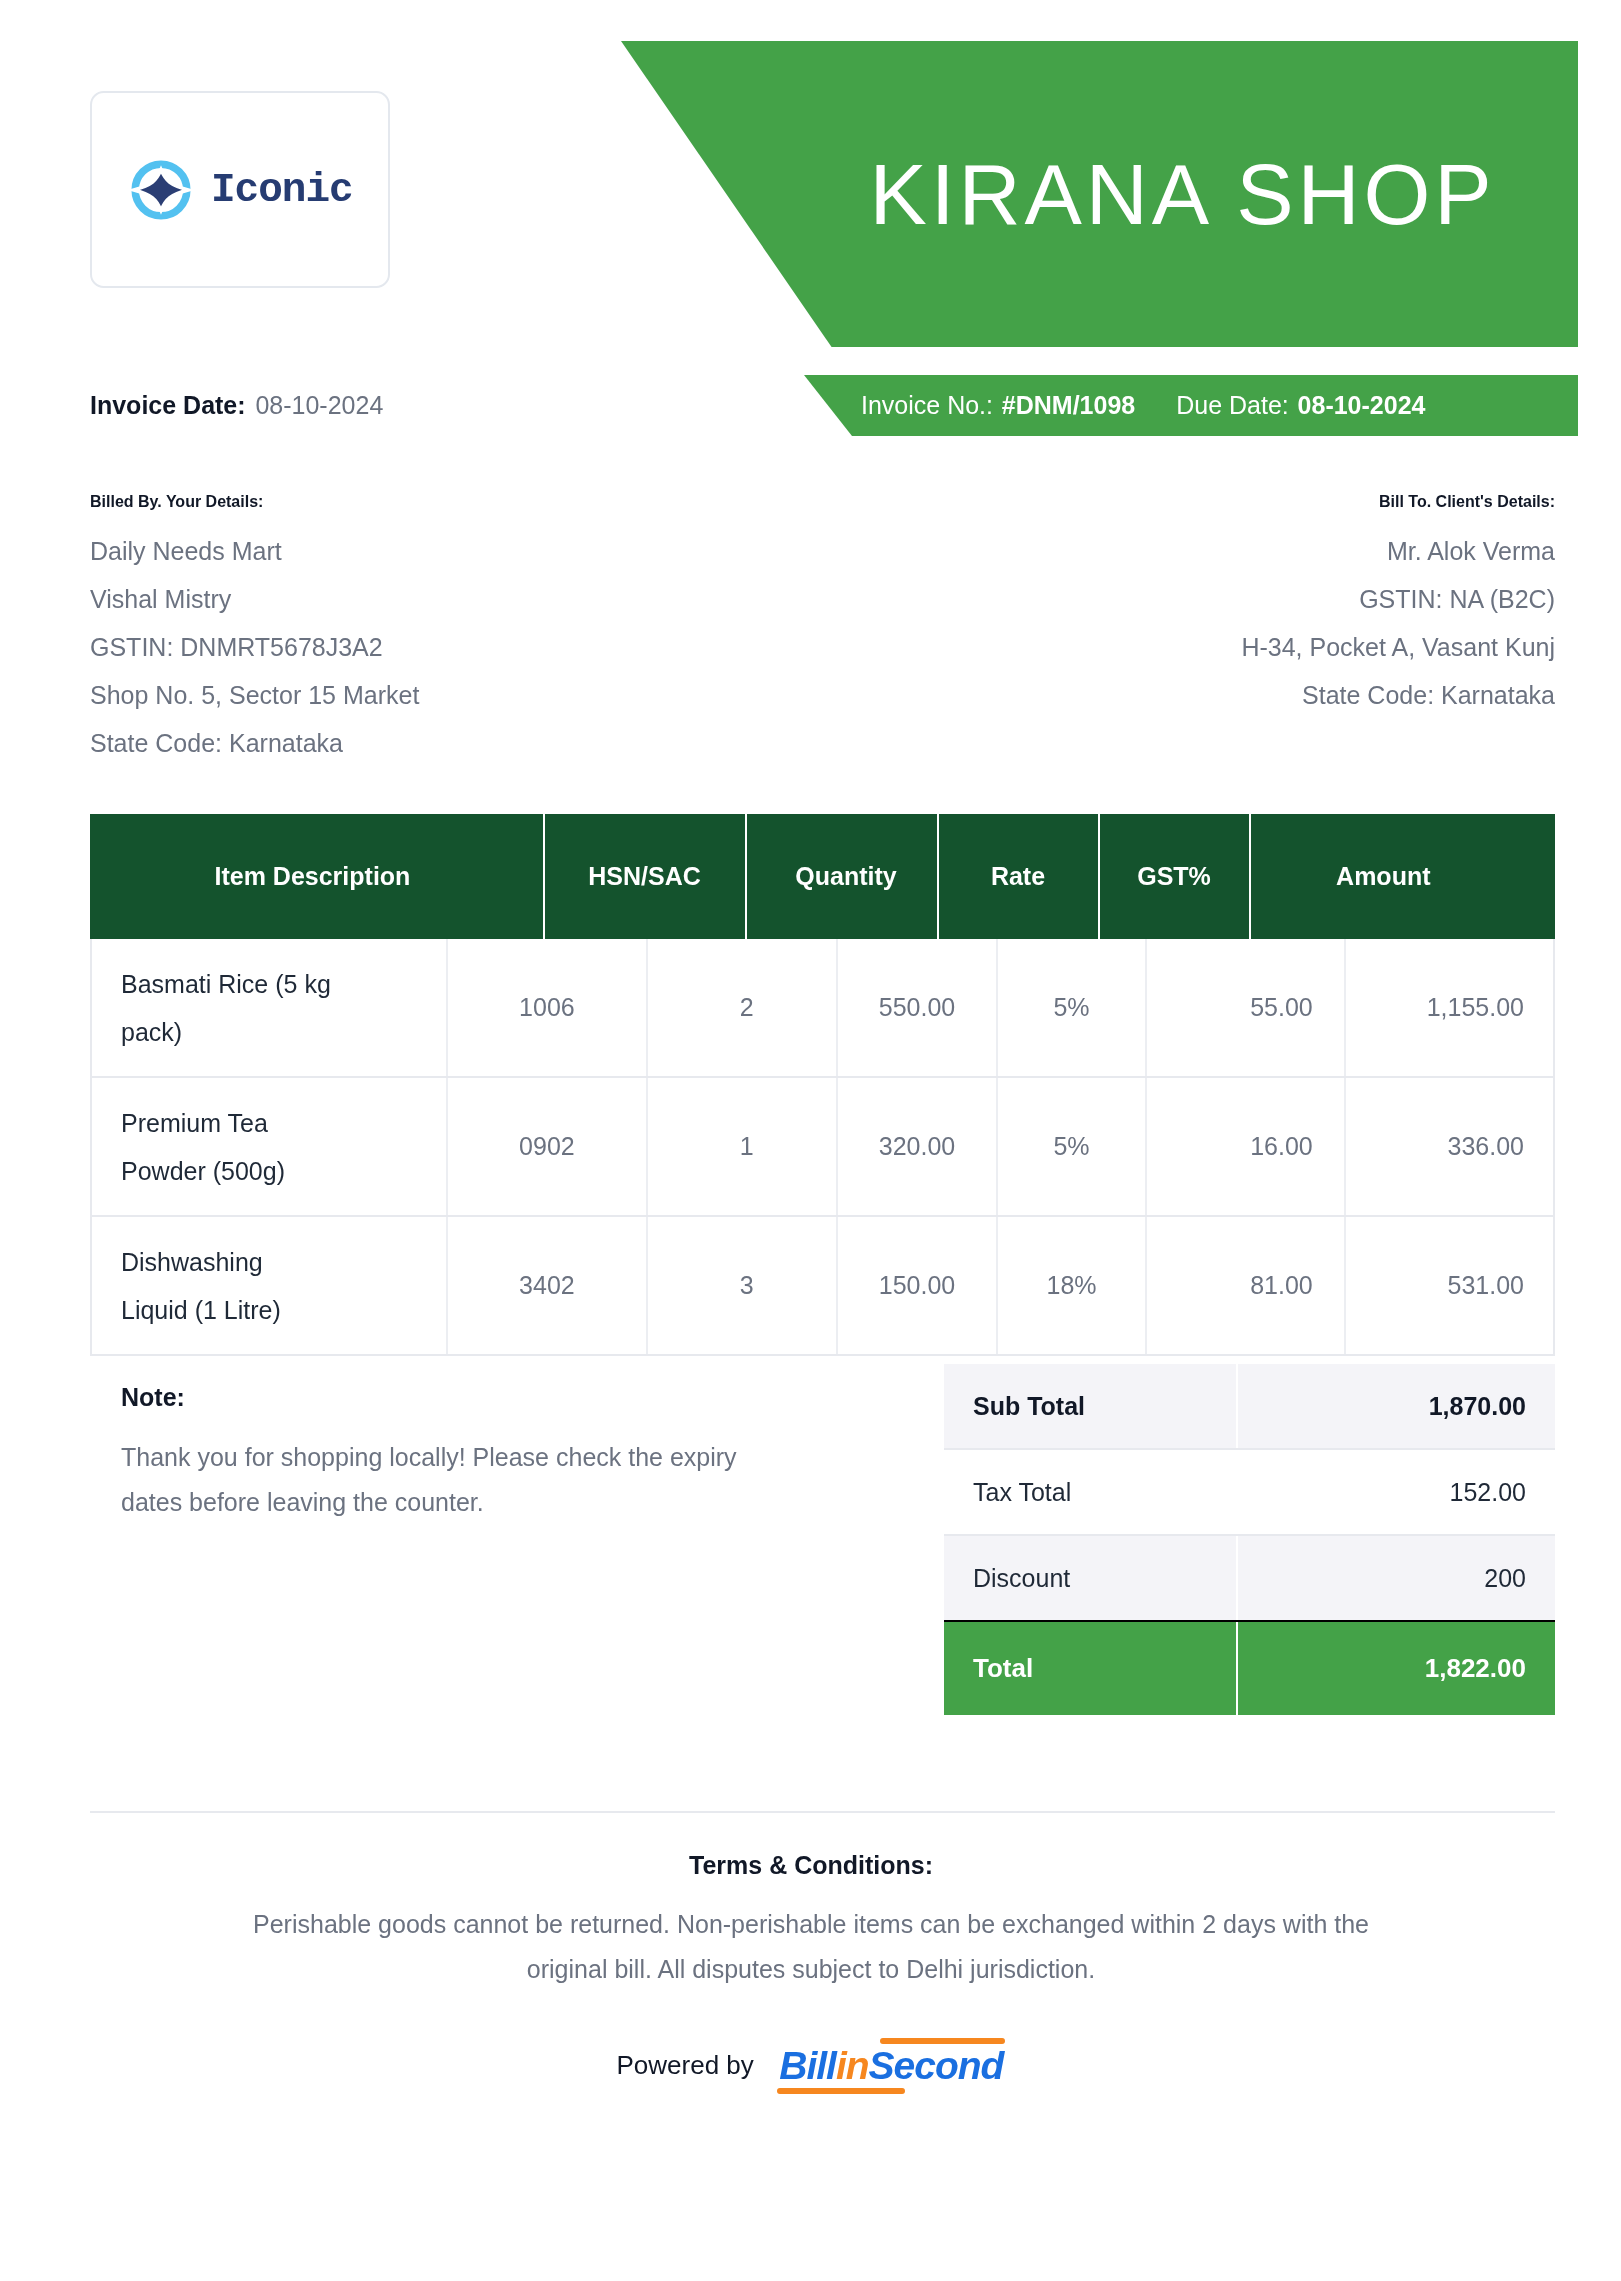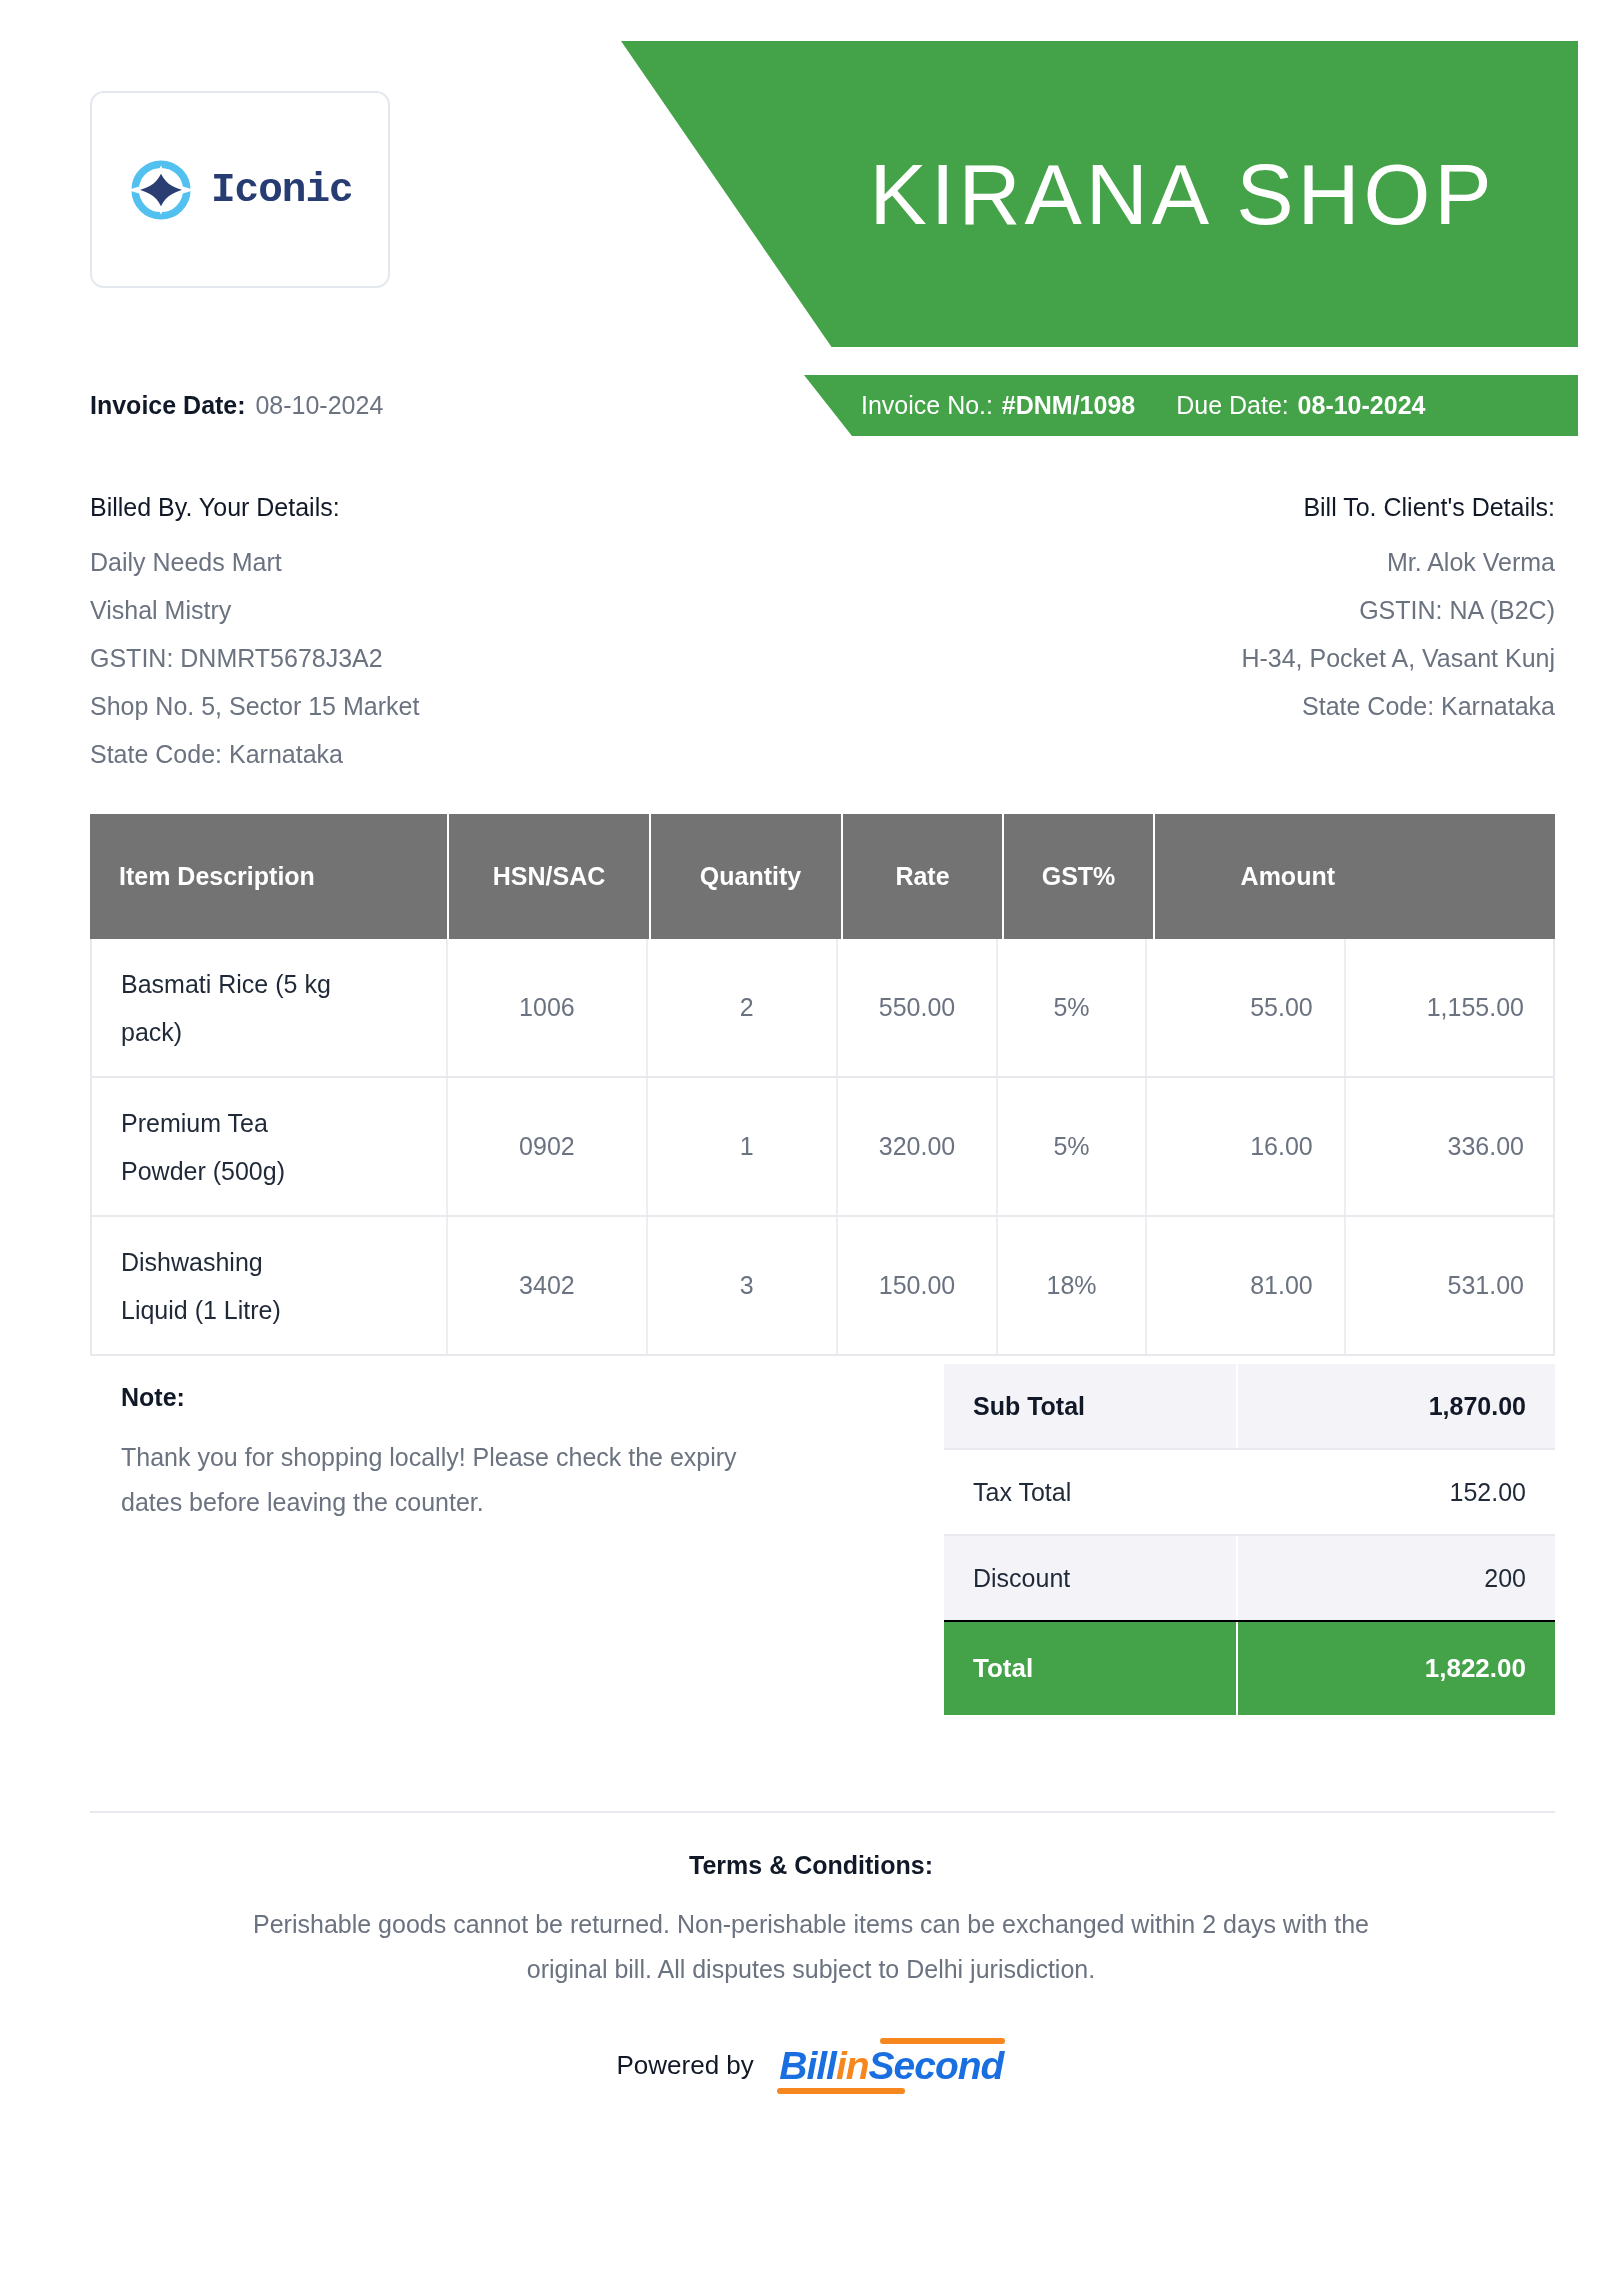--- a/index.html
+++ b/index.html
@@ -46,27 +46,27 @@
   }
   .invoice-bar .b { font-weight:bold; }
   .invoice-bar .sp { margin-left:8.8px; }
   .invoice-bar .gap { margin-left:41px; }
 
   
   .parties {
     position:absolute; left:90px; top:493px; width:1465px;
     display:flex; justify-content:space-between;
   }
-  .party h2 { font-size:25px; font-weight:normal; color:#111827; margin-bottom:15.6px; }
+  .party h2 { font-size:16px; font-weight:bold; color:#111827; margin-bottom:15.6px; }
   .party .line { font-size:25px; color:#6b7280; line-height:48px; }
   .party.right { text-align:right; }
 
   
   .items { position:absolute; left:90px; top:814px; width:1465px; font-size:25px; }
-  .thead { display:flex; height:125px; background:#737373; color:#fff; font-weight:bold; }
+  .thead { display:flex; height:125px; background:#14532d; color:#fff; font-weight:bold;justify-content:center; }
   .thead .cell { display:flex; align-items:center; border-right:2.9px solid #ffffff; }
   .thead .cell:last-child { border-right:none; }
   .trow { display:flex; height:139px; background:#fff; color:#6b7280;
           border-left:2px solid #e7e9ee; border-right:2px solid #e7e9ee;
           border-bottom:2px solid #e7e9ee; }
   .trow .cell { display:flex; align-items:center; border-right:2px solid #eceef2; }
   .trow .cell:last-child { border-right:none; }
   .c-desc   { width:359px; padding-left:29px; justify-content:flex-start; }
   .c-hsn    { width:202px; justify-content:center; }
   .c-qty    { width:183px; justify-content:center;margin-left:9px; }

